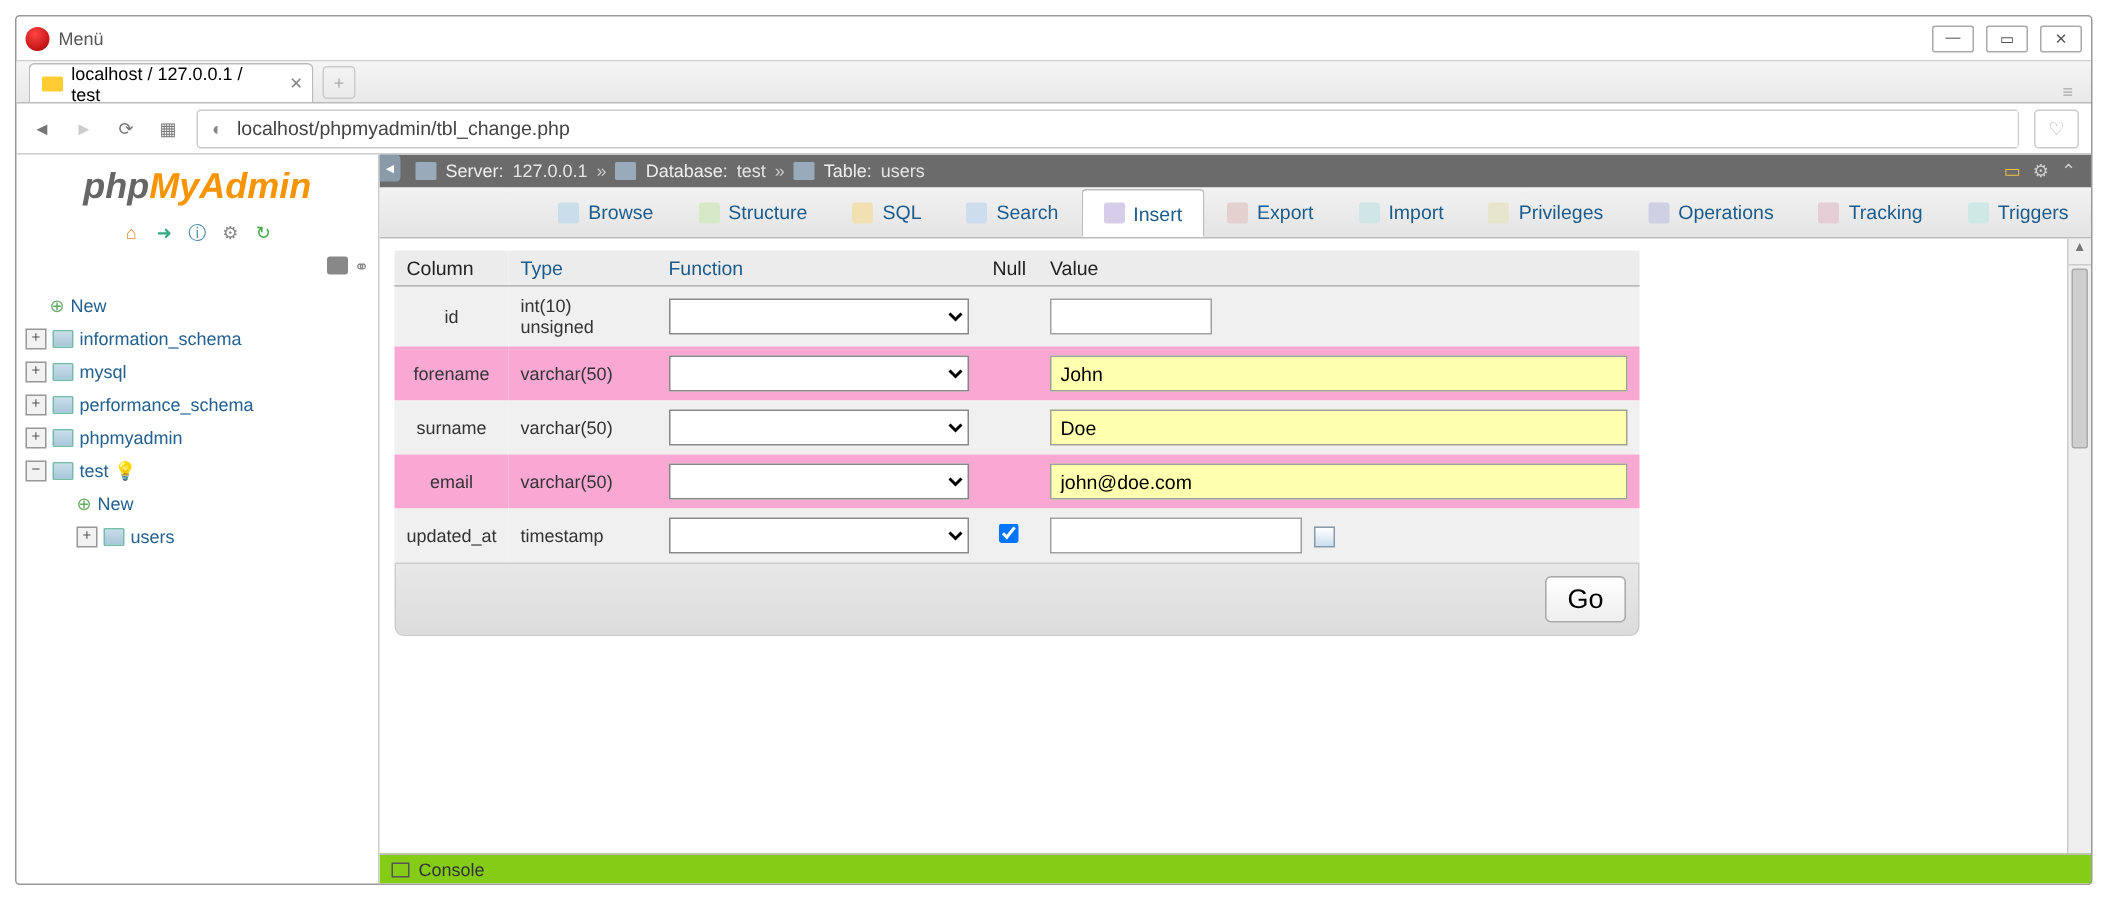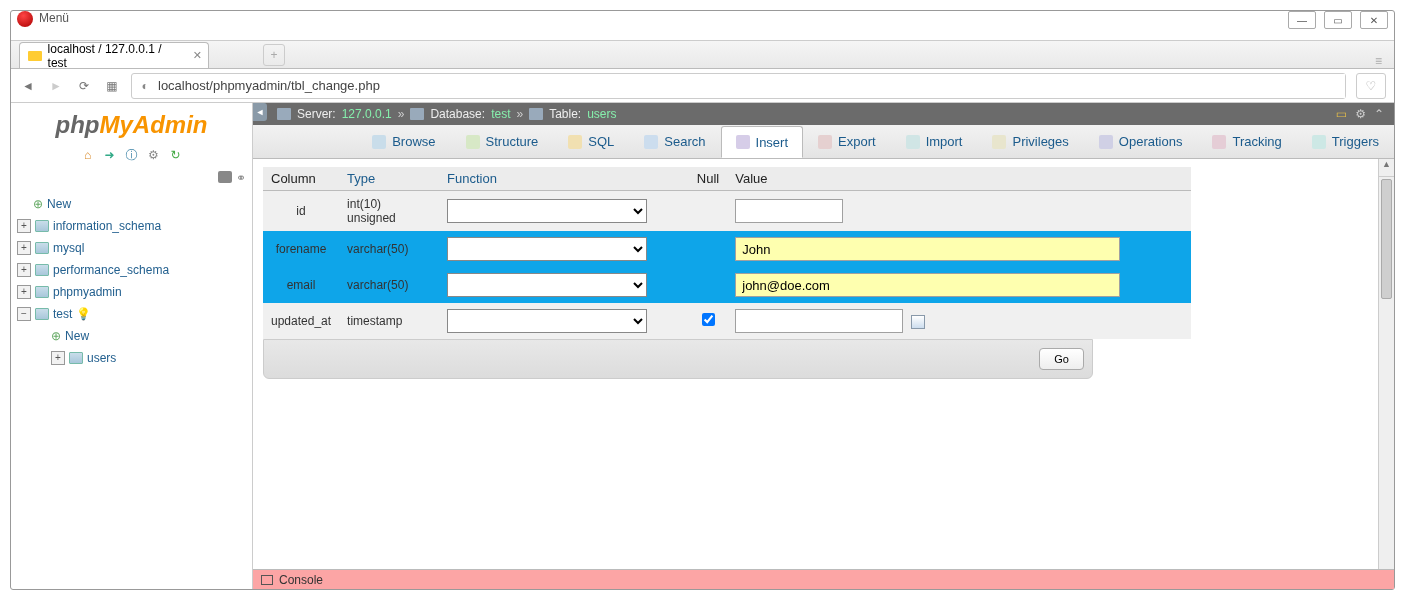--- a/index.html
+++ b/index.html
@@ -1,27 +1,27 @@
 <!DOCTYPE html>
 <html><head>
 <meta charset="utf-8">
 <style>
 * { box-sizing: border-box; margin: 0; padding: 0; }
 body { font-family: sans-serif; font-size: 12px; background: #fff; width: 1405px; height: 606px; overflow: hidden; }
 
 
 .window { border: 1px solid #999; width: 1385px; height: 580px; margin: 10px; background: #fff; border-radius: 3px; display: flex; flex-direction: column; }
-.titlebar { height: 30px; display: flex; padding: 0 6px; border-bottom: 1px solid #ccc; }
+.titlebar { height: 30px; display: flex; align-items: center; padding: 0 6px; border-bottom: 1px solid #ccc; }
 .opera-logo { width: 16px; height: 16px; border-radius: 50%; background: radial-gradient(circle at 40% 30%, #ff4444, #aa0000); margin-right: 6px; }
 .titlebar .menu-text { color: #555; }
 .win-controls { margin-left: auto; display: flex; gap: 8px; }
 .win-btn { width: 28px; height: 18px; border: 1px solid #aaa; border-radius: 2px; display: flex; align-items: center; justify-content: center; color: #555; font-size: 10px; cursor: pointer; }
 
 
-.tabstrip { height: 28px; background: linear-gradient(#f5f5f5,#e9e9e9); display: flex; align-items: end; padding-left: 8px; border-bottom: 1px solid #bbb; gap: 48px; }
+.tabstrip { height: 28px; background: linear-gradient(#f5f5f5,#e9e9e9); display: flex; align-items: end; padding-left: 8px; border-bottom: 1px solid #bbb; }
 .tab { height: 26px; background: #fff; border: 1px solid #bbb; border-bottom: none; border-radius: 4px 4px 0 0; padding: 0 28px 0 8px; display: flex; align-items: center; gap: 6px; position: relative; max-width: 190px; }
 .tab .favicon { width: 14px; height: 10px; background: #ffcc33; border-radius: 1px; }
 .tab .close { position: absolute; right: 6px; color: #888; font-size: 11px; cursor: pointer; }
 .newtab { width: 22px; height: 22px; border: 1px solid #ccc; border-radius: 3px; margin-left: 6px; display: flex; align-items: center; justify-content: center; color: #aaa; cursor: pointer; margin-bottom: 2px; }
 .tabstrip .right { margin-left: auto; padding-right: 12px; color: #aaa; }
 
 
 .navbar { height: 34px; display: flex; align-items: center; padding: 0 8px; gap: 10px; border-bottom: 1px solid #ccc; }
 .nav-ic { width: 18px; height: 18px; color: #777; display: flex; align-items: center; justify-content: center; cursor: pointer; }
 .nav-ic.disabled { color: #ccc; cursor: default; }
@@ -52,53 +52,53 @@
 .tree .indent1 { padding-left: 22px; }
 .tree .indent2 { padding-left: 40px; }
 .tree .db-ic, .tree .tb-ic { width: 14px; height: 12px; background: linear-gradient(#c9ddea,#a8c7da); border: 1px solid #7ba; border-radius: 1px; }
 .tree .bulb { color: #f7b500; }
 
 
 .main { flex: 1; display: flex; flex-direction: column; position: relative; overflow: hidden; }
 .collapse-handle { position: absolute; left: 0; top: 0; width: 14px; height: 18px; background: #8a9aa8; color: #fff; font-size: 9px; display: flex; align-items: center; justify-content: center; cursor: pointer; z-index: 2; border-radius: 0 3px 3px 0; }
 
 .breadcrumb { height: 22px; background: #6b6b6b; color: #eee; display: flex; align-items: center; padding: 0 10px 0 24px; gap: 6px; font-size: 12px; }
-.breadcrumb a { color: #86efac; text-decoration: none; }
+.breadcrumb a { color: #e5e5e5; text-decoration: none; }
 .breadcrumb .sep { color: #ccc; }
 .breadcrumb .right-ics { margin-left: auto; display: flex; gap: 8px; color: #ccc; }
 .bc-ic { width: 14px; height: 12px; background: #9ab; border-radius: 1px; }
 
 .maintabs { height: 34px; background: linear-gradient(#f2f2f2,#e4e4e4); border-bottom: 1px solid #bbb; display: flex; align-items: center; padding-left: 6px; justify-content: flex-end; }
 .mtab { height: 32px; padding: 0 14px; display: flex; align-items: center; gap: 6px; color: #1b5b8c; border: 1px solid transparent; cursor: pointer; font-size: 13px; }
 .mtab .ic { width: 14px; height: 14px; display: inline-block; border-radius: 2px; }
 .mtab.active { background: #fff; border: 1px solid #bbb; border-bottom: 1px solid #fff; border-radius: 3px 3px 0 0; margin-bottom: -1px; }
 .ic-browse{background:#c9ddea;} .ic-struct{background:#d7e8c6;} .ic-sql{background:#f1e0b1;} .ic-search{background:#cde;} .ic-insert{background:#d6cde8;} .ic-export{background:#e5d0d0;} .ic-import{background:#d0e5e5;} .ic-priv{background:#e8e5cd;} .ic-ops{background:#d0d0e5;} .ic-track{background:#e5cdd6;} .ic-trig{background:#cde8e5;}
 
 .form-area { padding: 8px 10px; overflow: auto; flex: 1; }
-.grid { width: 928px; border-collapse: collapse; }
+.grid { width: 830px; border-collapse: collapse; }
 .grid th { text-align: left; font-weight: normal; color: #1b5b8c; padding: 4px 8px; border-bottom: 1px solid #bbb; background: #ececec; font-size: 13px; }
 .grid th.dark { color: #222; }
 .grid td { padding: 6px 8px; vertical-align: middle; }
-.grid tr.odd td { background: #0ea5e9; }
+.grid tr.odd td { background: #f9a8d4; }
 .grid tr.even td { background: #f0f0f0; }
 .col-name { text-align: center; width: 70px; color: #333; }
 .col-type { width: 100px; color: #333; font-size: 12px; }
 .fn-select { width: 200px; height: 24px; border: 1px solid #888; background: #fff; }
 .null-cell { width: 30px; text-align: center; }
 .val-input { border: 1px solid #a0a0a0; height: 24px; padding: 0 6px; font-size: 13px; }
 .val-input.short { width: 108px; }
 .val-input.long { width: 385px; }
 .val-input.med { width: 168px; }
 .val-input.changed { background: #feffaf; }
 .cal-ic { display: inline-block; width: 14px; height: 14px; background: linear-gradient(#fff,#cde); border: 1px solid #89a; margin-left: 8px; vertical-align: middle; cursor: pointer; }
 
 .footer-row { background: linear-gradient(#e8e8e8,#dcdcdc); border: 1px solid #ccc; border-radius: 0 0 6px 6px; padding: 8px; text-align: right; width: 830px; }
-.go-btn { padding: 4px 14px; border: 1px solid #aaa; border-radius: 4px; background: linear-gradient(#fff,#eee); cursor: pointer; font-size: 11px; }
-
-.console { height: 20px; border-top: 1px solid #bbb; background: #fca5a5; display: flex; align-items: center; padding: 0 8px; font-size: 12px; color: #333; }
+.go-btn { padding: 4px 14px; border: 1px solid #aaa; border-radius: 4px; background: linear-gradient(#fff,#eee); cursor: pointer; font-size: 18px; }
+
+.console { height: 20px; border-top: 1px solid #bbb; background: #84cc16; display: flex; align-items: center; padding: 0 8px; font-size: 12px; color: #333; }
 .console .sq { width: 12px; height: 10px; border: 1px solid #555; margin-right: 6px; }
 
 .vbar { width: 16px; background: #efefef; border-left: 1px solid #ccc; }
 .vbar .up { height: 18px; border-bottom: 1px solid #ccc; text-align: center; font-size: 9px; color: #777; cursor: pointer; }
 .vbar .track { height: calc(100% - 18px); position: relative; }
 .vbar .thumb { position: absolute; left: 2px; right: 2px; top: 2px; height: 120px; background: #cfcfcf; border: 1px solid #aaa; border-radius: 2px; cursor: pointer; }
 .main-row { flex: 1; display: flex; overflow: hidden; }
 </style>
 </head>
 <body>
@@ -286,20 +286,27 @@
                   <td class="null-cell"></td>
                   <td><input class="val-input short" style=""></td>
                 </tr>
                 <tr class="odd">
                   <td class="col-name">forename</td>
                   <td class="col-type">varchar(50)</td>
                   <td><select class="fn-select"><option></option></select></td>
                   <td class="null-cell"></td>
                   <td><input class="val-input long changed" value="John" style=""></td>
                 </tr>
+                <tr class="even">
+                  <td class="col-name">surname</td>
+                  <td class="col-type">varchar(50)</td>
+                  <td><select class="fn-select"><option></option></select></td>
+                  <td class="null-cell"></td>
+                  <td><input class="val-input long changed" value="Doe" style=""></td>
+                </tr>
                 <tr class="odd">
                   <td class="col-name">email</td>
                   <td class="col-type">varchar(50)</td>
                   <td><select class="fn-select"><option></option></select></td>
                   <td class="null-cell"></td>
                   <td><input class="val-input long changed" value="john@doe.com" style=""></td>
                 </tr>
                 <tr class="even">
                   <td class="col-name">updated_at</td>
                   <td class="col-type">timestamp</td>

